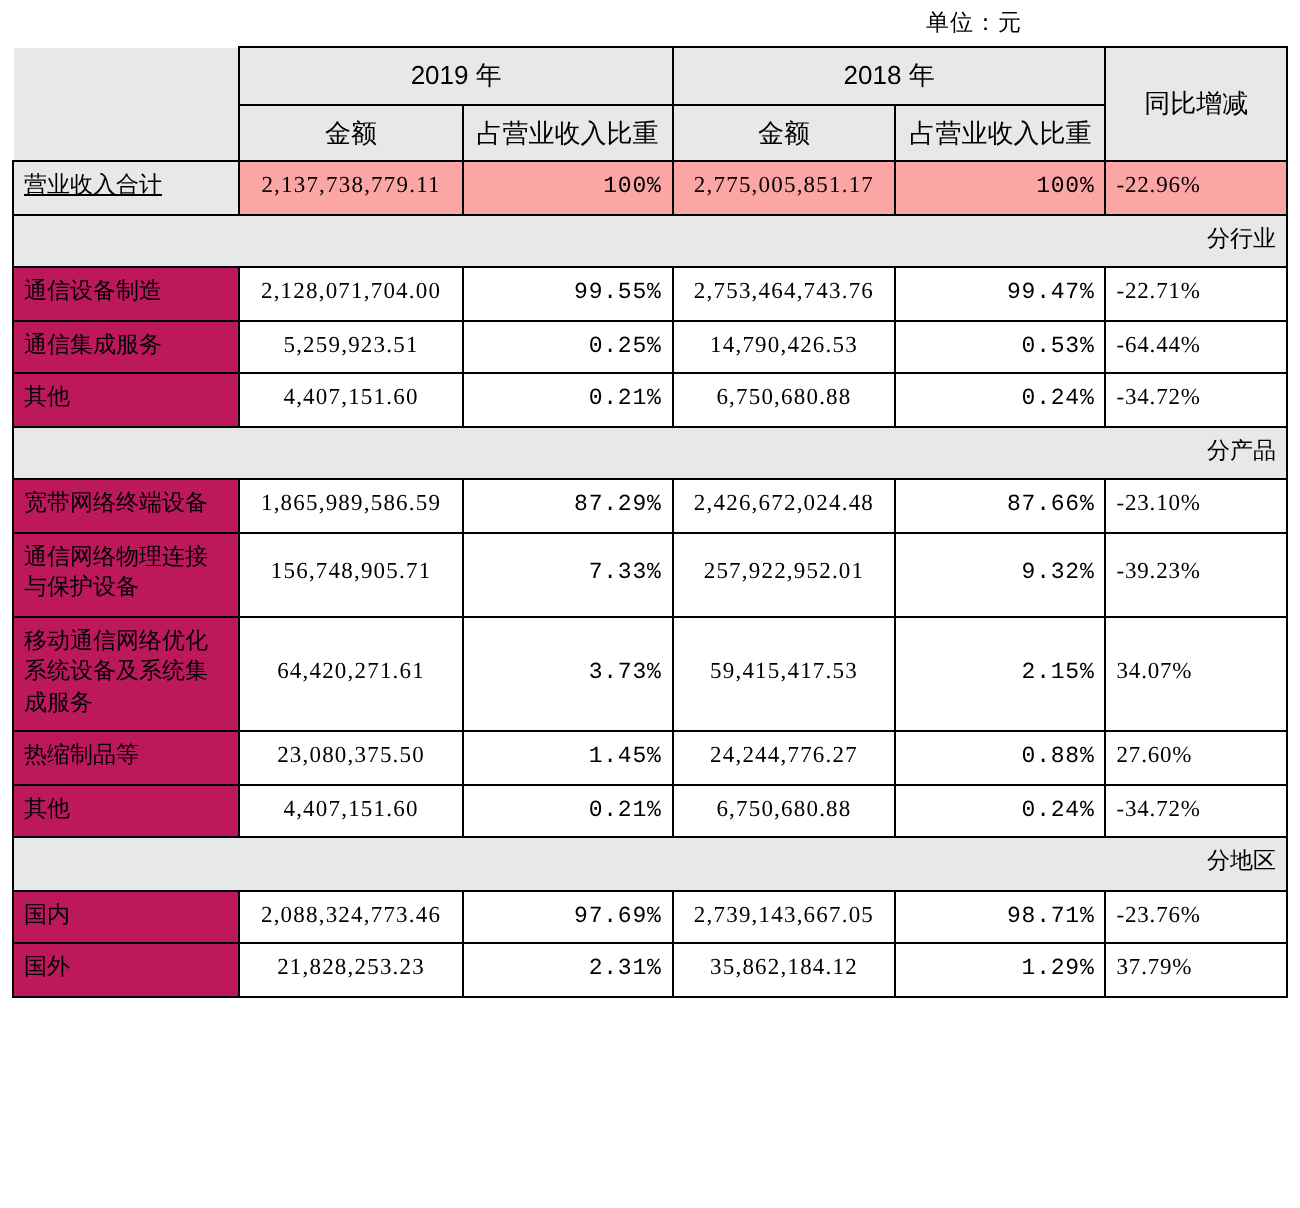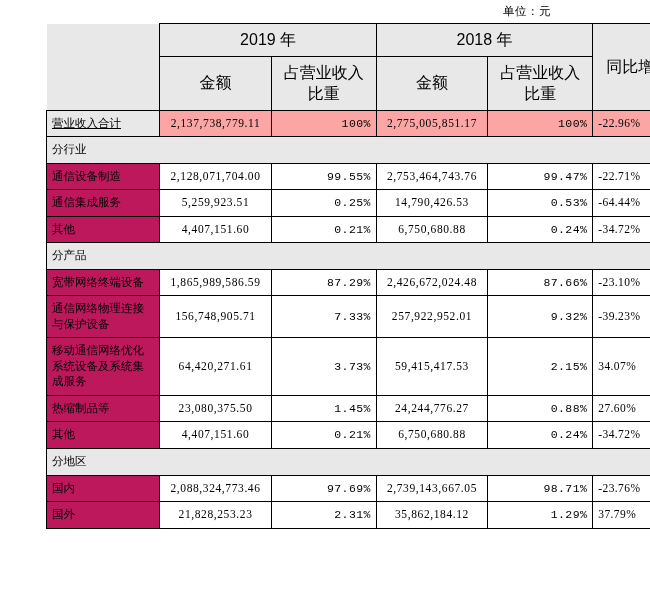--- a/index.html
+++ b/index.html
@@ -13,21 +13,20 @@
     font-family: "Liberation Sans", sans-serif;
     color: #000000;
     font-size: 12px;
   }
   .page {
     position: relative;
     width: 521px;
     height: 604px;
     box-sizing: border-box;
     padding: 0 6px;
-    margin-left: 40px;
   }
   .unit-line {
     text-align: right;
     font-size: 11.5px;
     padding: 4px 4px 4px 0;
     letter-spacing: 0.5px;
   }
   table.fin {
     border-collapse: collapse;
     width: 638px;
@@ -37,32 +36,32 @@
   table.fin td, table.fin th {
     border: 1px solid #000000;
     padding: 5px 5px;
     vertical-align: middle;
     line-height: 1.35;
     font-weight: normal;
   }
   .hdr {
     background: #e8e8e8;
     text-align: center;
-    font-size: 16px;
+    font-size: 13px;
   }
   .hdr-blank {
     background: #e8e8e8;
     border-left: 1px solid #ffffff !important;
     border-top: 1px solid #ffffff !important;
   }
   .sec-row td {
     background: #e8e8e8;
   }
   .sec-label {
-    text-align: left;
+    text-align: right;
     padding-left: 6px;
   }
   .rowhead {
     text-align: left;
     padding-left: 6px;
     background: #be185d;
   }
   .total-row .rowhead {
     background: #e8e8e8;
     font-weight: normal;

